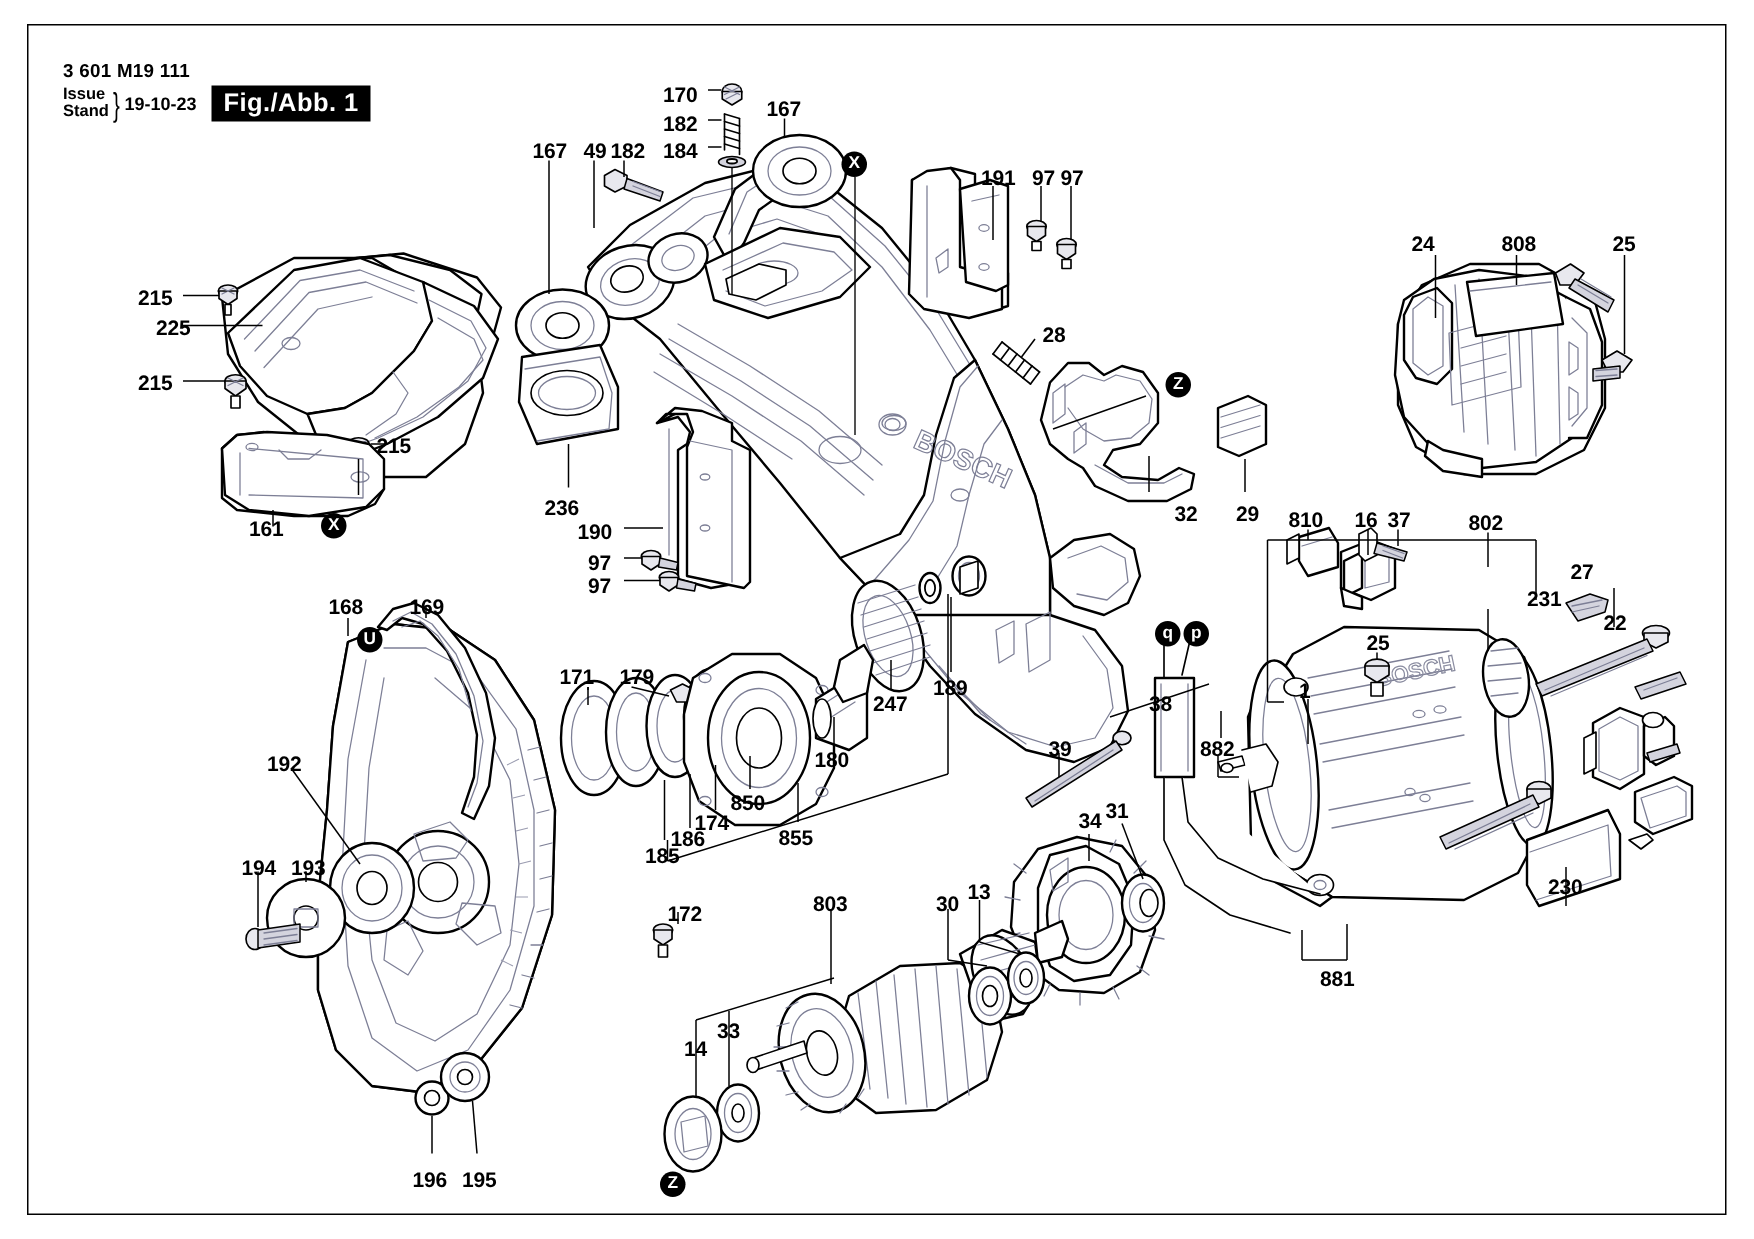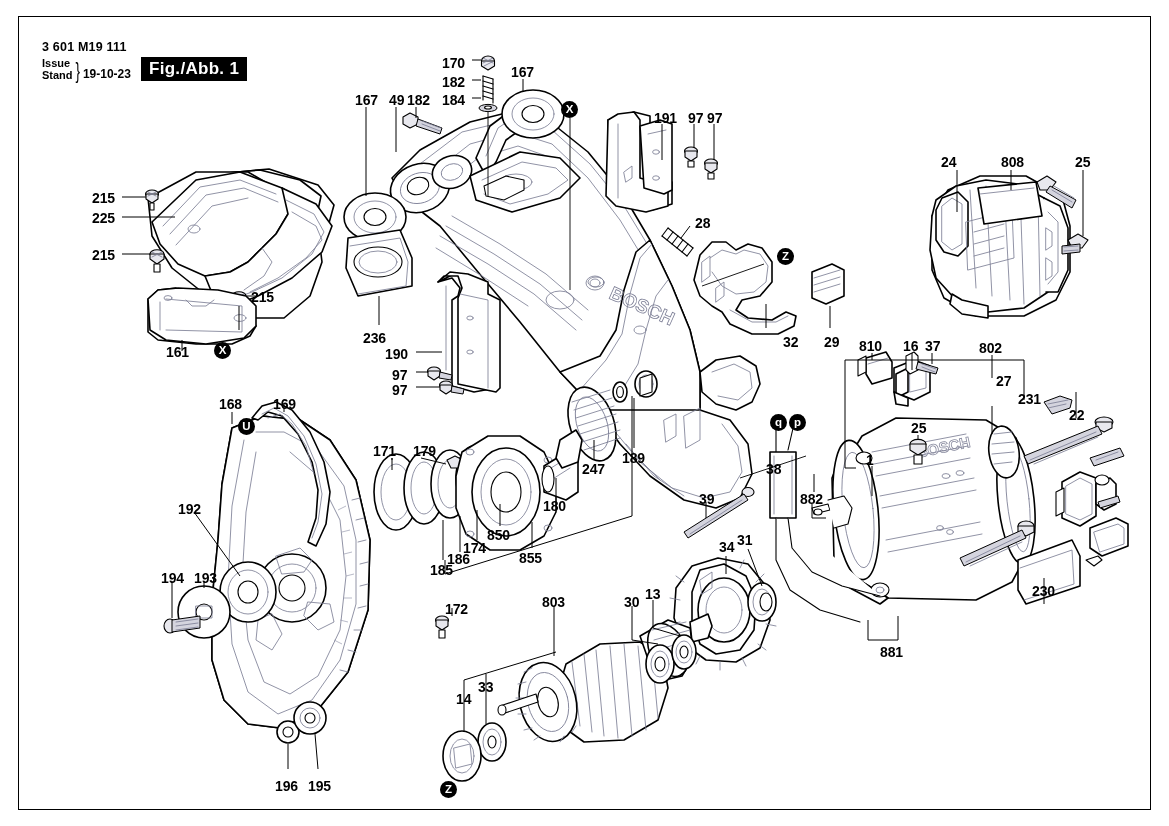--- a/index.html
+++ b/index.html
@@ -21,21 +21,21 @@
   }
 
   
   #header{position:absolute;left:42px;top:40px;}
   .hdr-partno{
     font-size:12.5px;font-weight:bold;color:#000;
     letter-spacing:.2px;white-space:nowrap;
     line-height:14px;
   }
   .hdr-row2{
-    display:flex;align-items:flex-end;margin-top:3px;
+    display:flex;align-items:center;margin-top:3px;
   }
   .issue-stand{
     font-size:11px;font-weight:bold;line-height:11.5px;
     color:#000;
   }
   .brace{
     font-size:22px;line-height:21px;font-weight:400;
     margin:0 2px 0 1px;color:#000;
     transform:scaleX(.62);
     display:inline-block;
@@ -811,21 +811,21 @@
     <path class="lead" d="M464 708 L464 732"></path>
     <path class="lead" d="M486 696 L486 724"></path>
     <path class="lead" d="M464 680 L464 708"></path>
     <path class="lead" d="M464 680 L556 652"></path>
     <path class="lead" d="M486 674 L486 696"></path>
 
   </svg>
 
   <div id="callout-layer">
       <div class="lbl" style="left: 92px; top: 191px;">215</div>
-      <div class="lbl" style="left: 92px; top: 211px;">225</div>
+      <div class="lbl" style="left: 104px; top: 211px;">225</div>
       <div class="lbl" style="left: 92px; top: 248px;">215</div>
       <div class="lbl" style="left: 251px; top: 290px;">215</div>
       <div class="lbl" style="left: 166px; top: 345px;">161</div>
       <div class="lbl" style="left: 355px; top: 93px;">167</div>
       <div class="lbl" style="left: 389px; top: 93px;">49</div>
       <div class="lbl" style="left: 407px; top: 93px;">182</div>
       <div class="lbl" style="left: 442px; top: 56px;">170</div>
       <div class="lbl" style="left: 442px; top: 75px;">182</div>
       <div class="lbl" style="left: 442px; top: 93px;">184</div>
       <div class="lbl" style="left: 511px; top: 65px;">167</div>
@@ -839,21 +839,21 @@
       <div class="lbl" style="left: 695px; top: 216px;">28</div>
       <div class="lbl" style="left: 783px; top: 335px;">32</div>
       <div class="lbl" style="left: 824px; top: 335px;">29</div>
       <div class="lbl" style="left: 941px; top: 155px;">24</div>
       <div class="lbl" style="left: 1001px; top: 155px;">808</div>
       <div class="lbl" style="left: 1075px; top: 155px;">25</div>
       <div class="lbl" style="left: 859px; top: 339px;">810</div>
       <div class="lbl" style="left: 903px; top: 339px;">16</div>
       <div class="lbl" style="left: 925px; top: 339px;">37</div>
       <div class="lbl" style="left: 979px; top: 341px;">802</div>
-      <div class="lbl" style="left: 996px; top: 374px;">27</div>
+      <div class="lbl" style="left: 1047px; top: 374px;">27</div>
       <div class="lbl" style="left: 1069px; top: 378px; margin-top: 30px;">22</div>
       <div class="lbl" style="left: 970px; top: 392px; margin-left: 48px;">231</div>
       <div class="lbl" style="left: 911px; top: 421px;">25</div>
       <div class="lbl" style="left: 866px; top: 453px;">1</div>
       <div class="lbl" style="left: 1032px; top: 584px;">230</div>
       <div class="lbl" style="left: 880px; top: 645px;">881</div>
       <div class="lbl" style="left: 800px; top: 492px;">882</div>
       <div class="lbl" style="left: 766px; top: 462px;">38</div>
       <div class="lbl" style="left: 699px; top: 492px;">39</div>
       <div class="lbl" style="left: 719px; top: 540px;">34</div>

